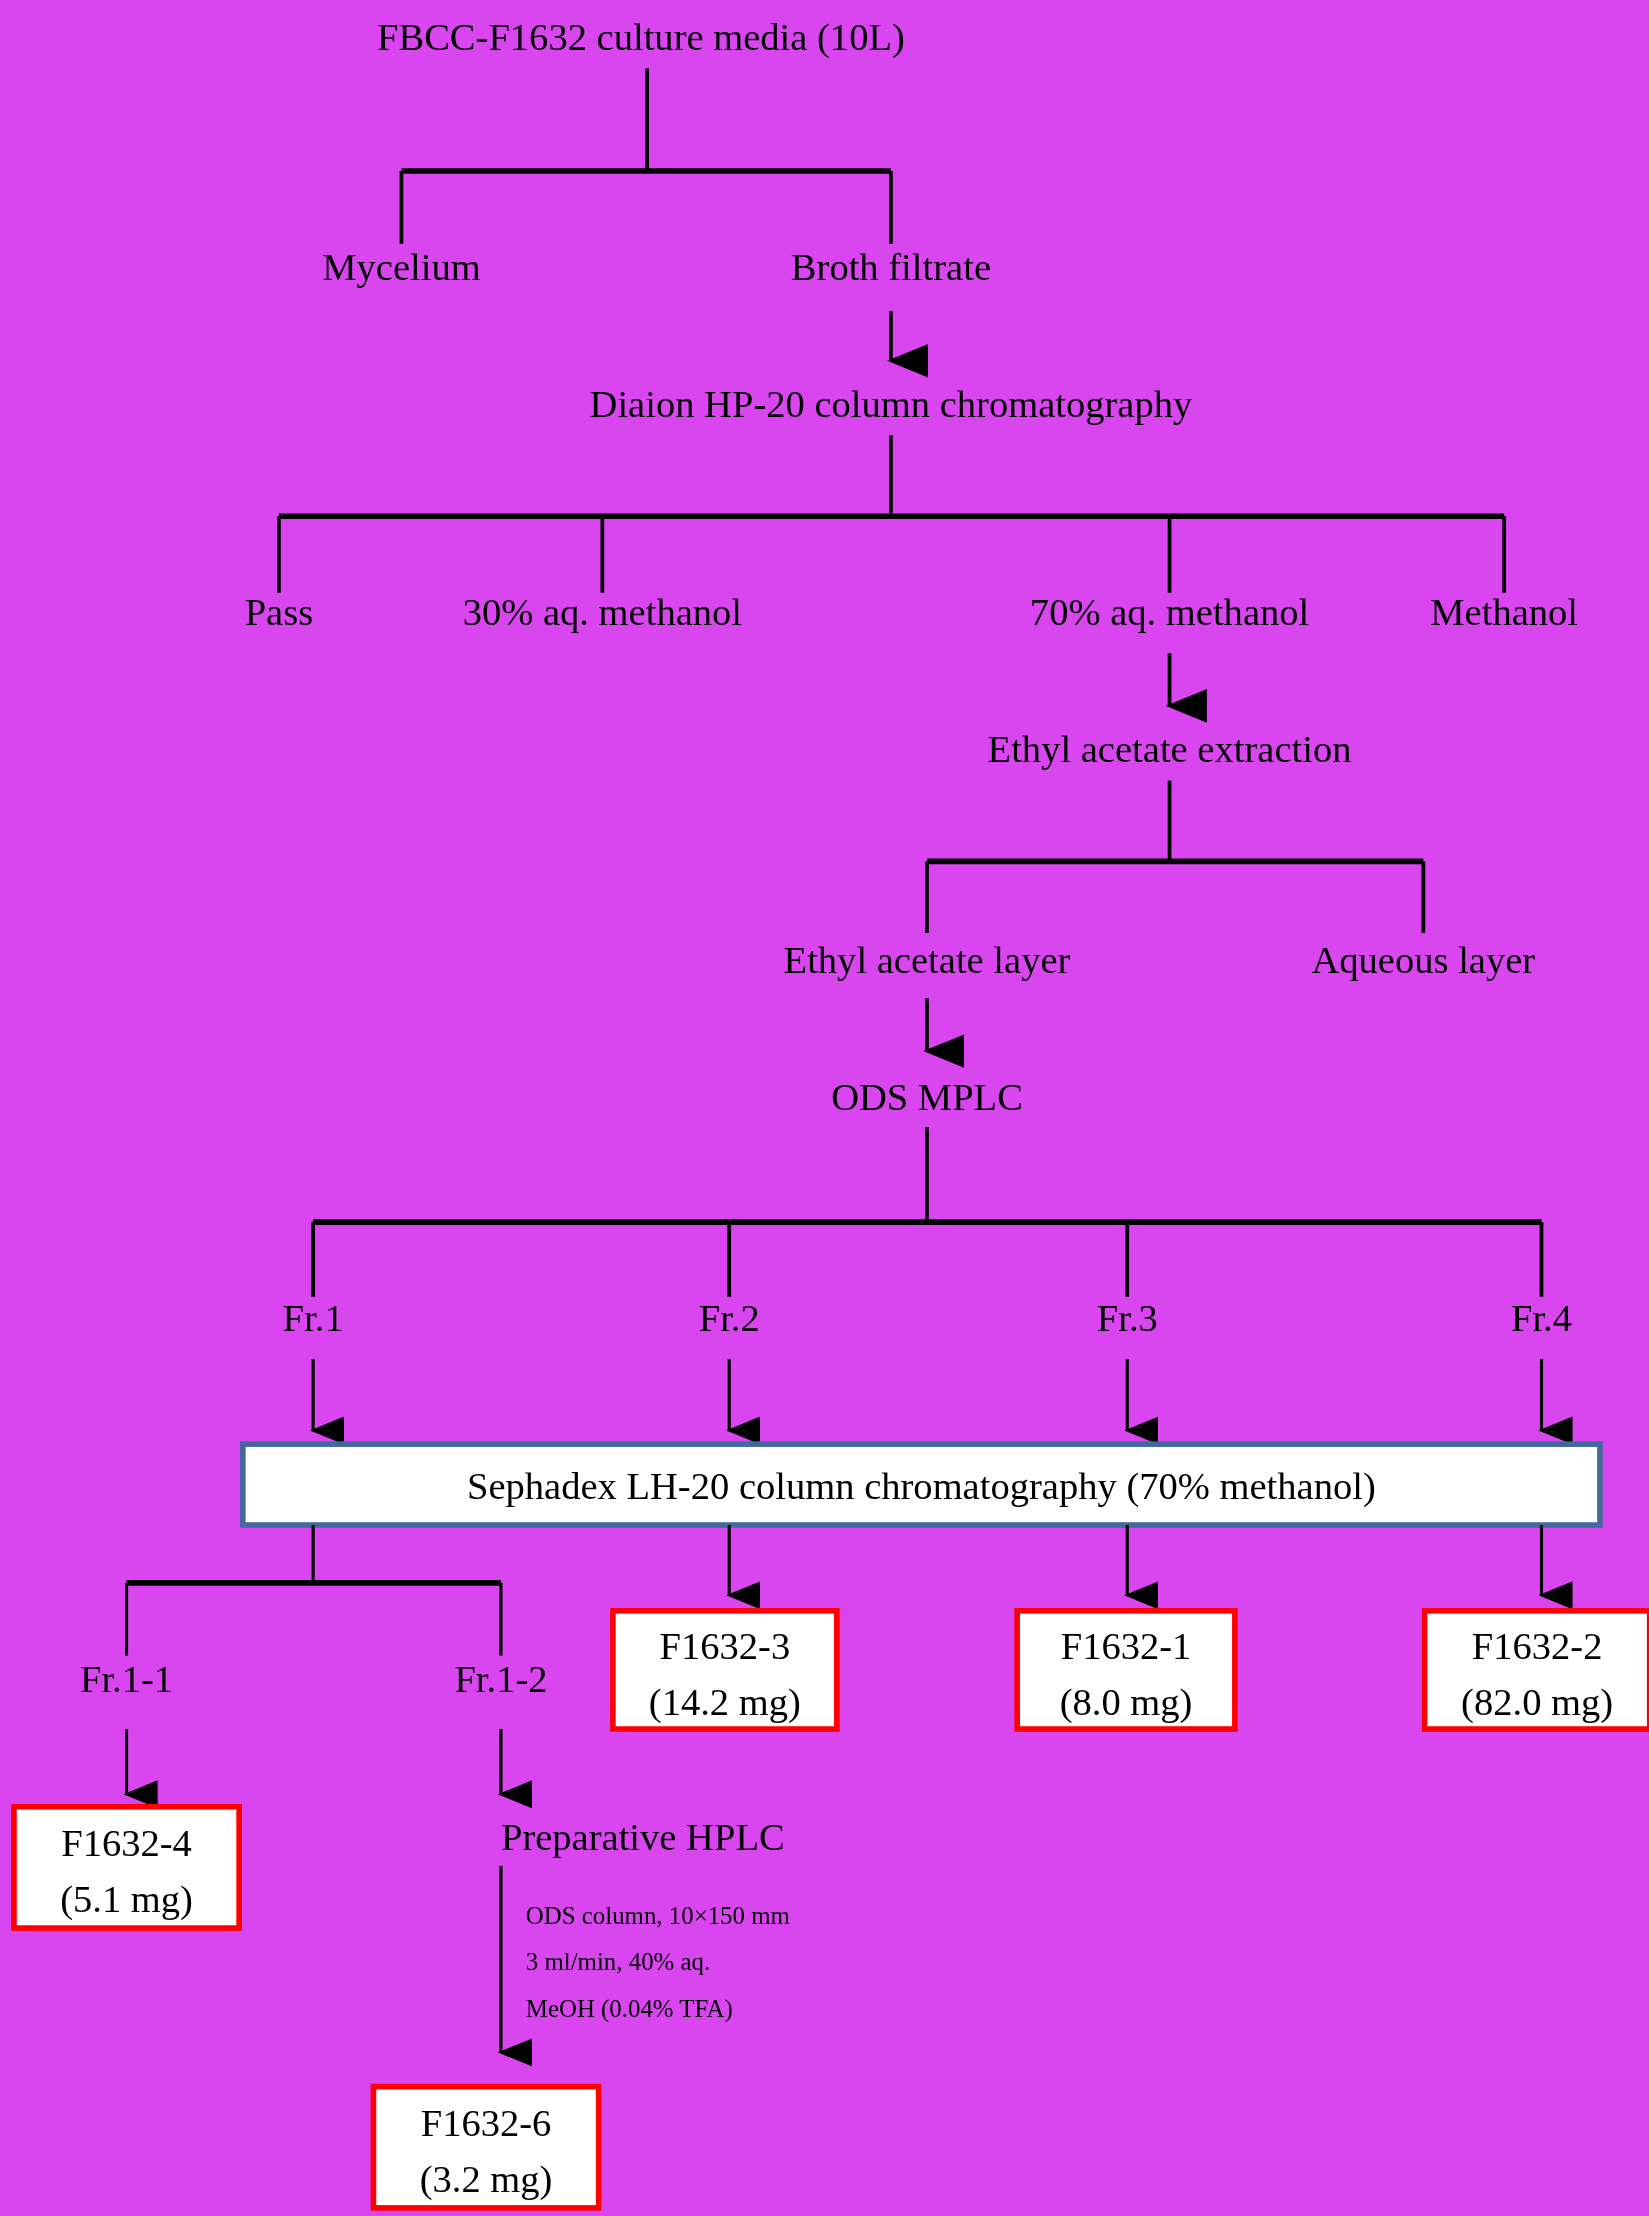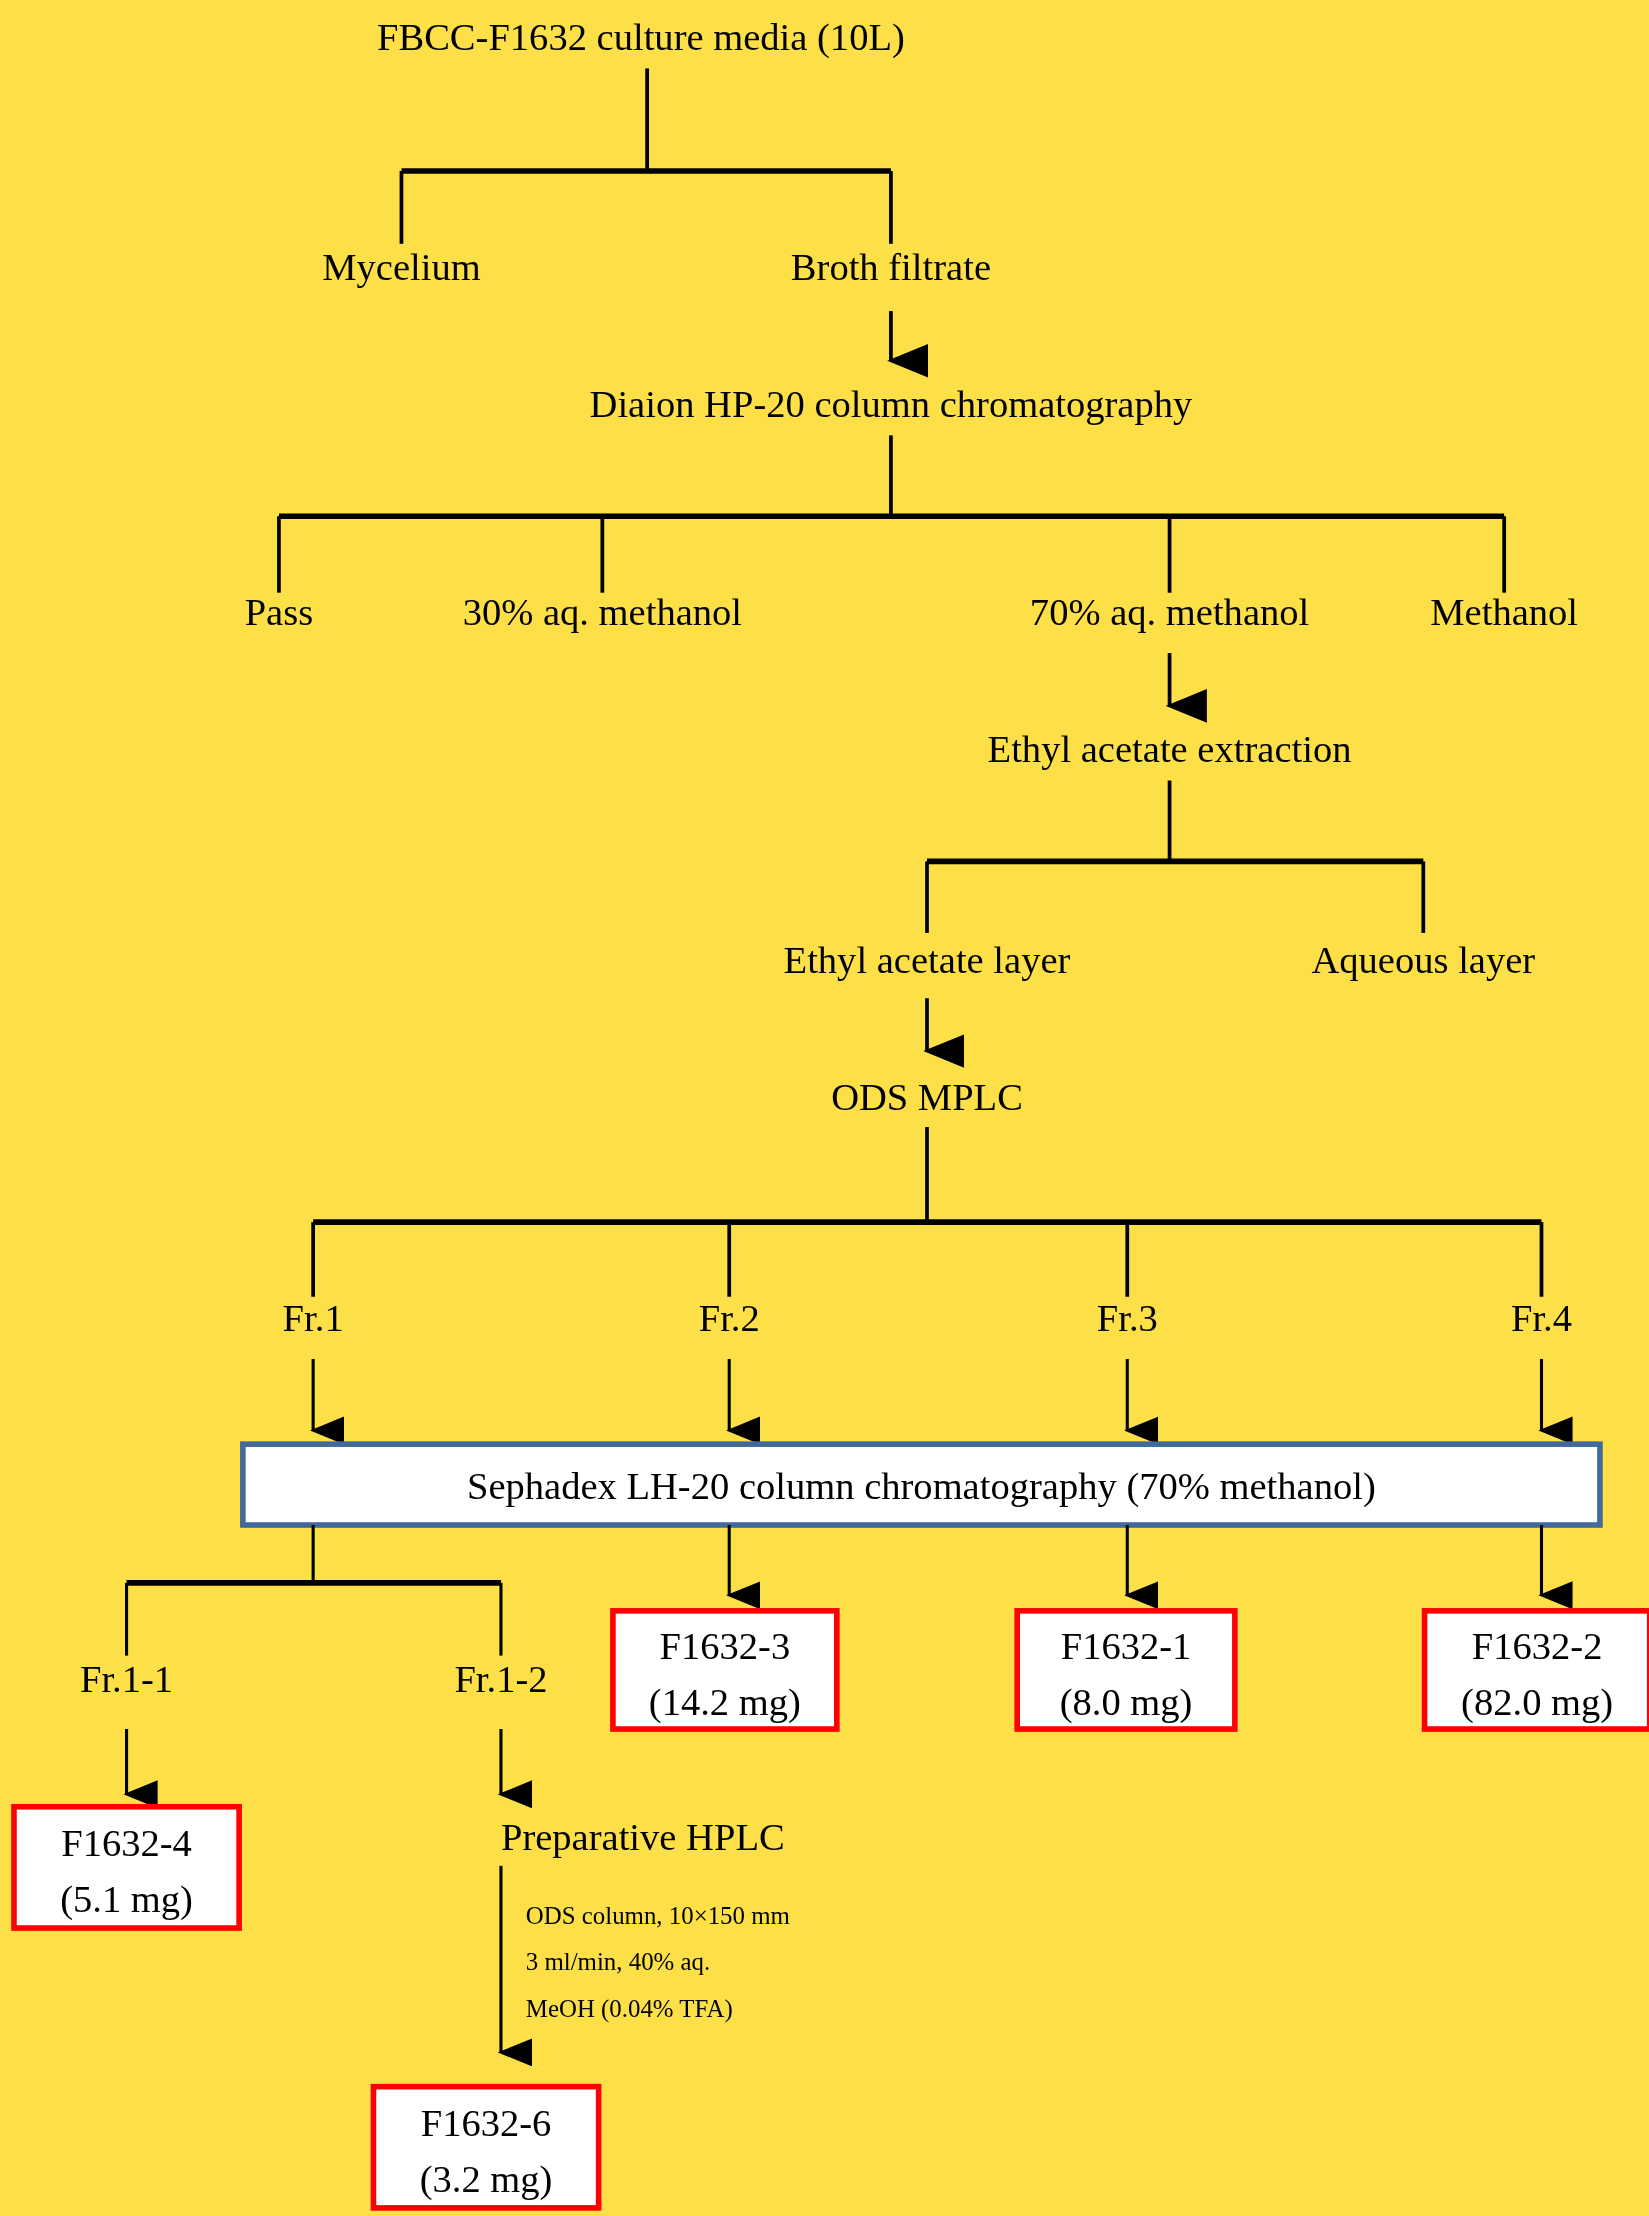--- a/index.html
+++ b/index.html
@@ -1,19 +1,19 @@
 <!DOCTYPE html>
 <html style="font-size:10px"><head>
 <meta charset="utf-8">
 <title>Isolation flowchart</title>
 <style>
   html,body{margin:0;padding:0;background:#ffffff;}
   body{width:1650px;height:2216px;overflow:hidden;
        font-family:"Liberation Serif","DejaVu Serif",serif;}
-  #stage{position:relative;width:1650px;height:2216px;background:#fde047;}
+  #stage{position:relative;width:1650px;height:2216px;background:#d946ef;}
   svg{position:absolute;left:0;top:0;width:1650px;height:2216px;display:block;}
   .ln{stroke:#000;stroke-width:6;fill:none;}
   .ln-thick{stroke:#000;stroke-width:9;fill:none;}
   .ln-thin{stroke:#000;stroke-width:5;fill:none;}
   .lbl{font-family:"Liberation Serif","DejaVu Serif",serif;fill:#000;}
   .t-main{font-size:62px;}
   .t-box{font-size:62px;}
   .t-small{font-size:40px;}
   .redbox{fill:#ffffff;stroke:#ff0000;stroke-width:9;}
   .bluebox{fill:#ffffff;stroke:#41699b;stroke-width:9;}

